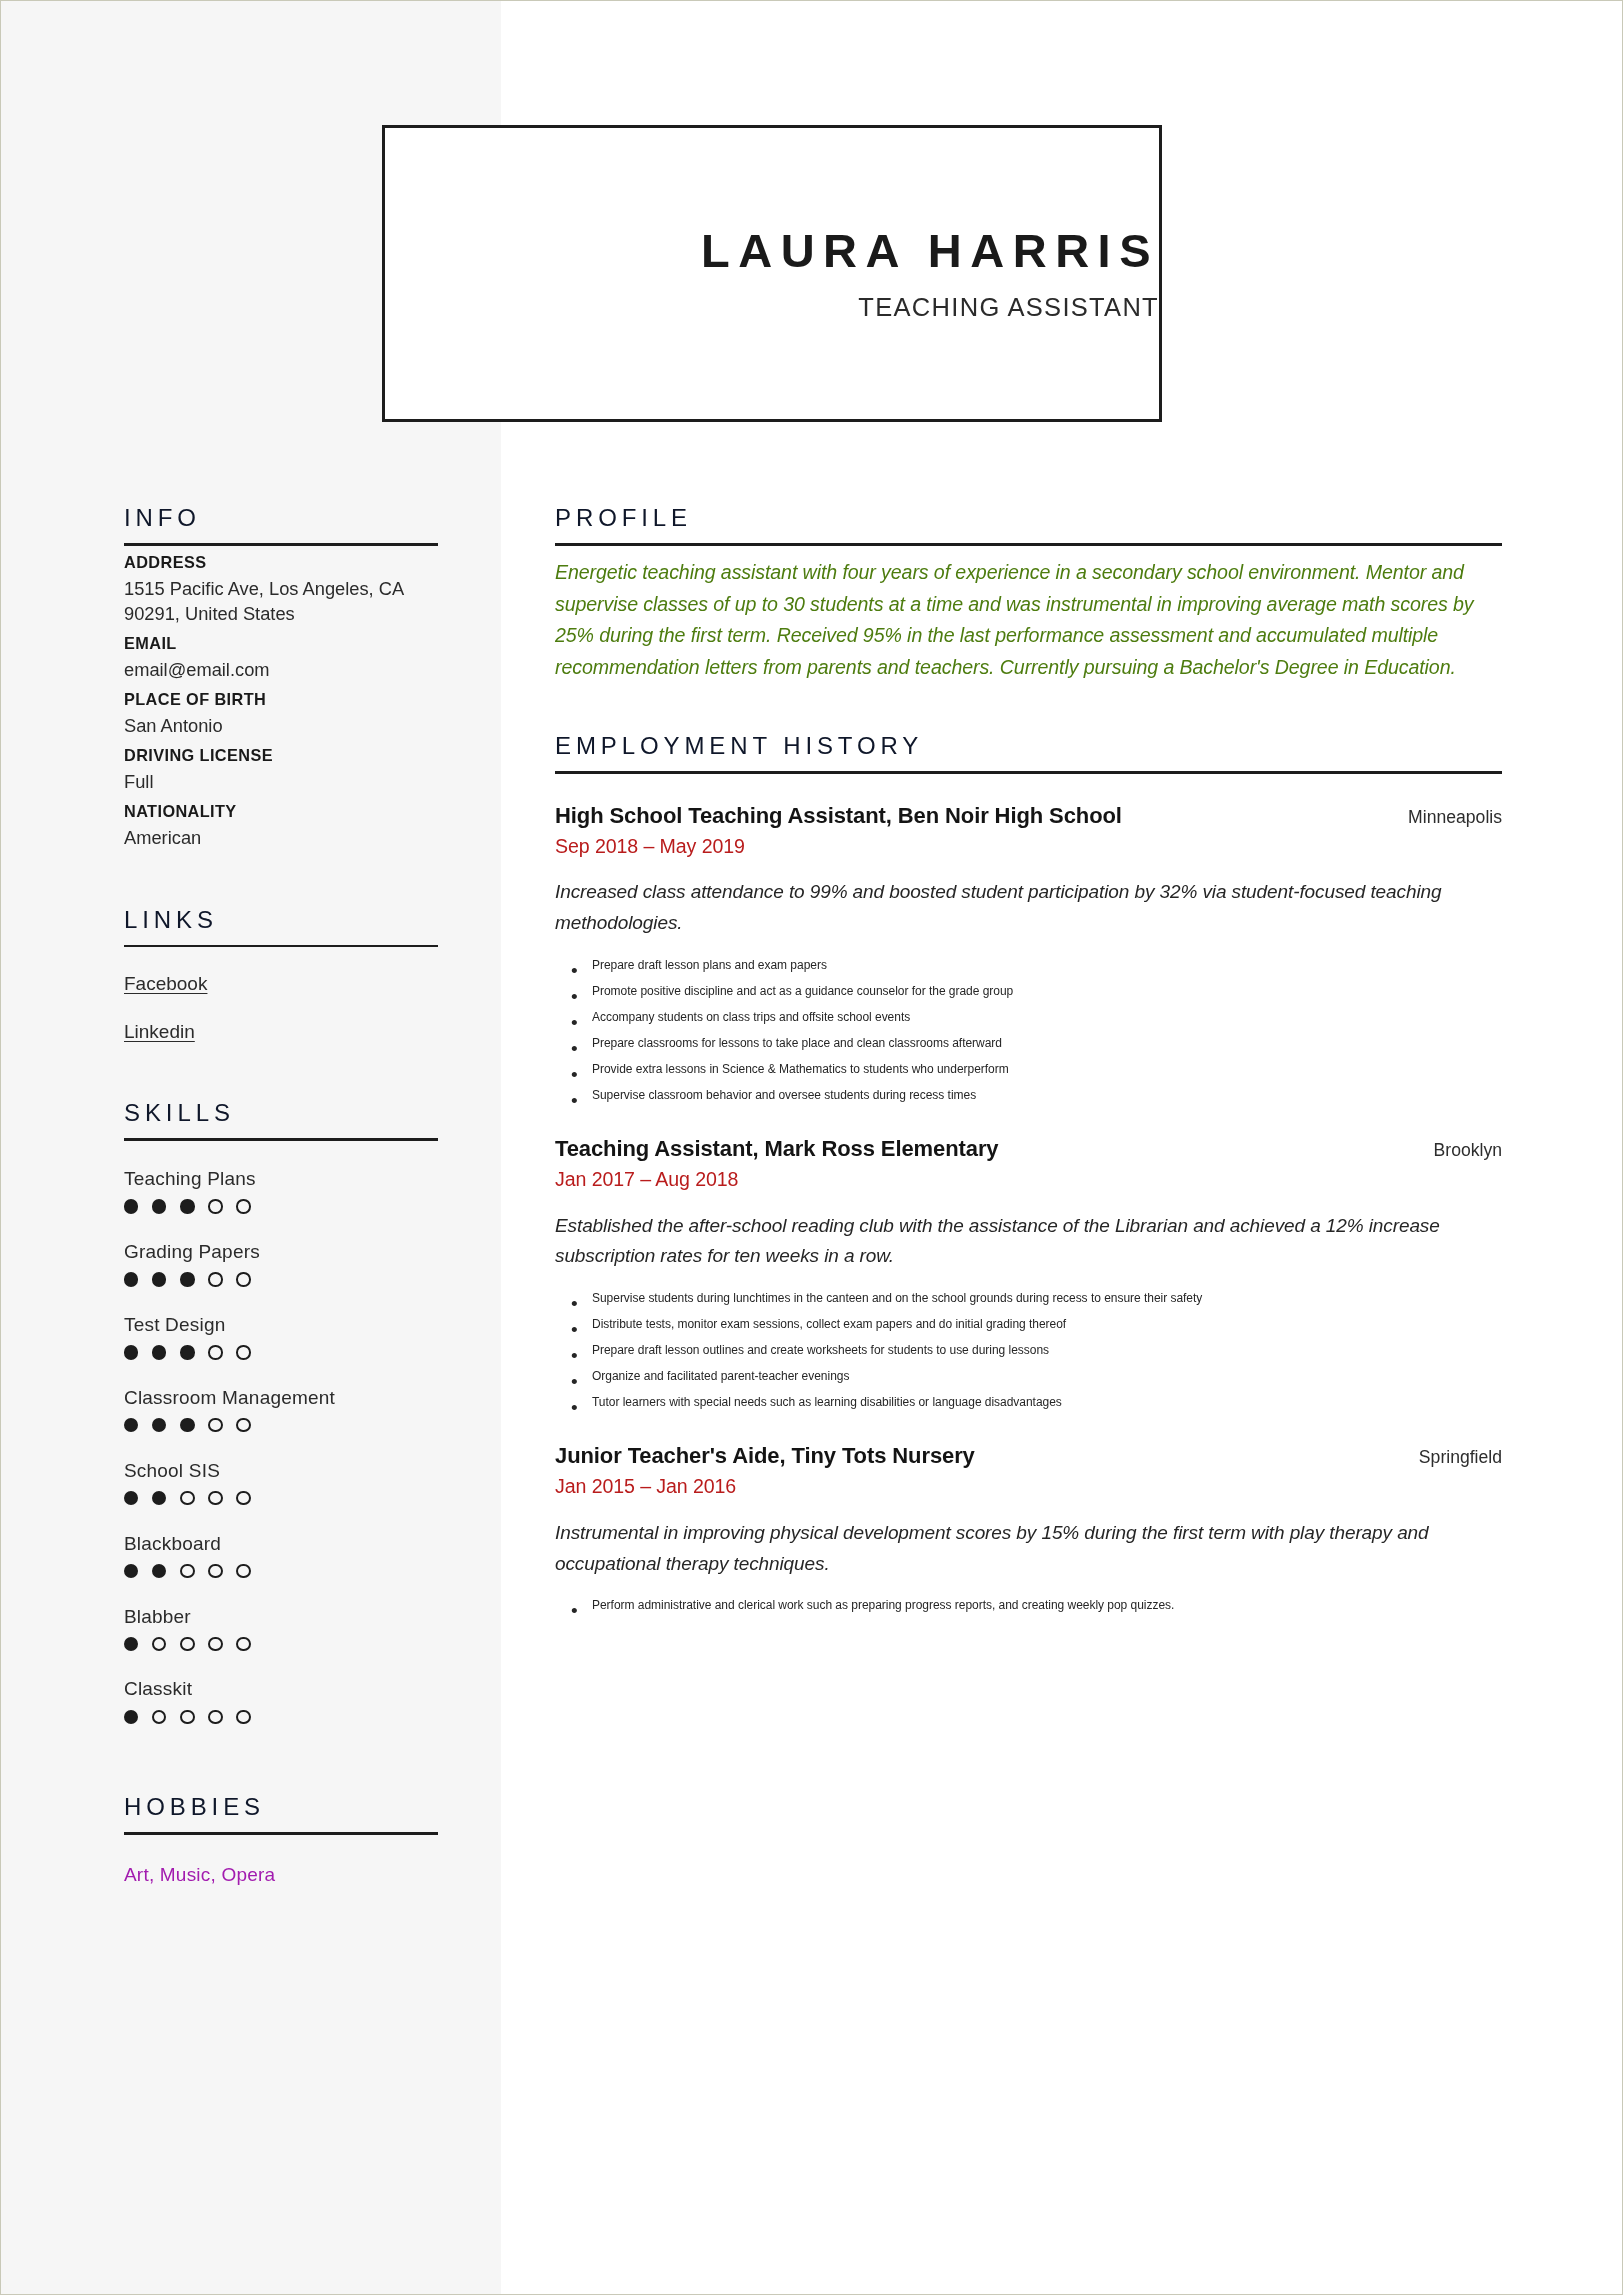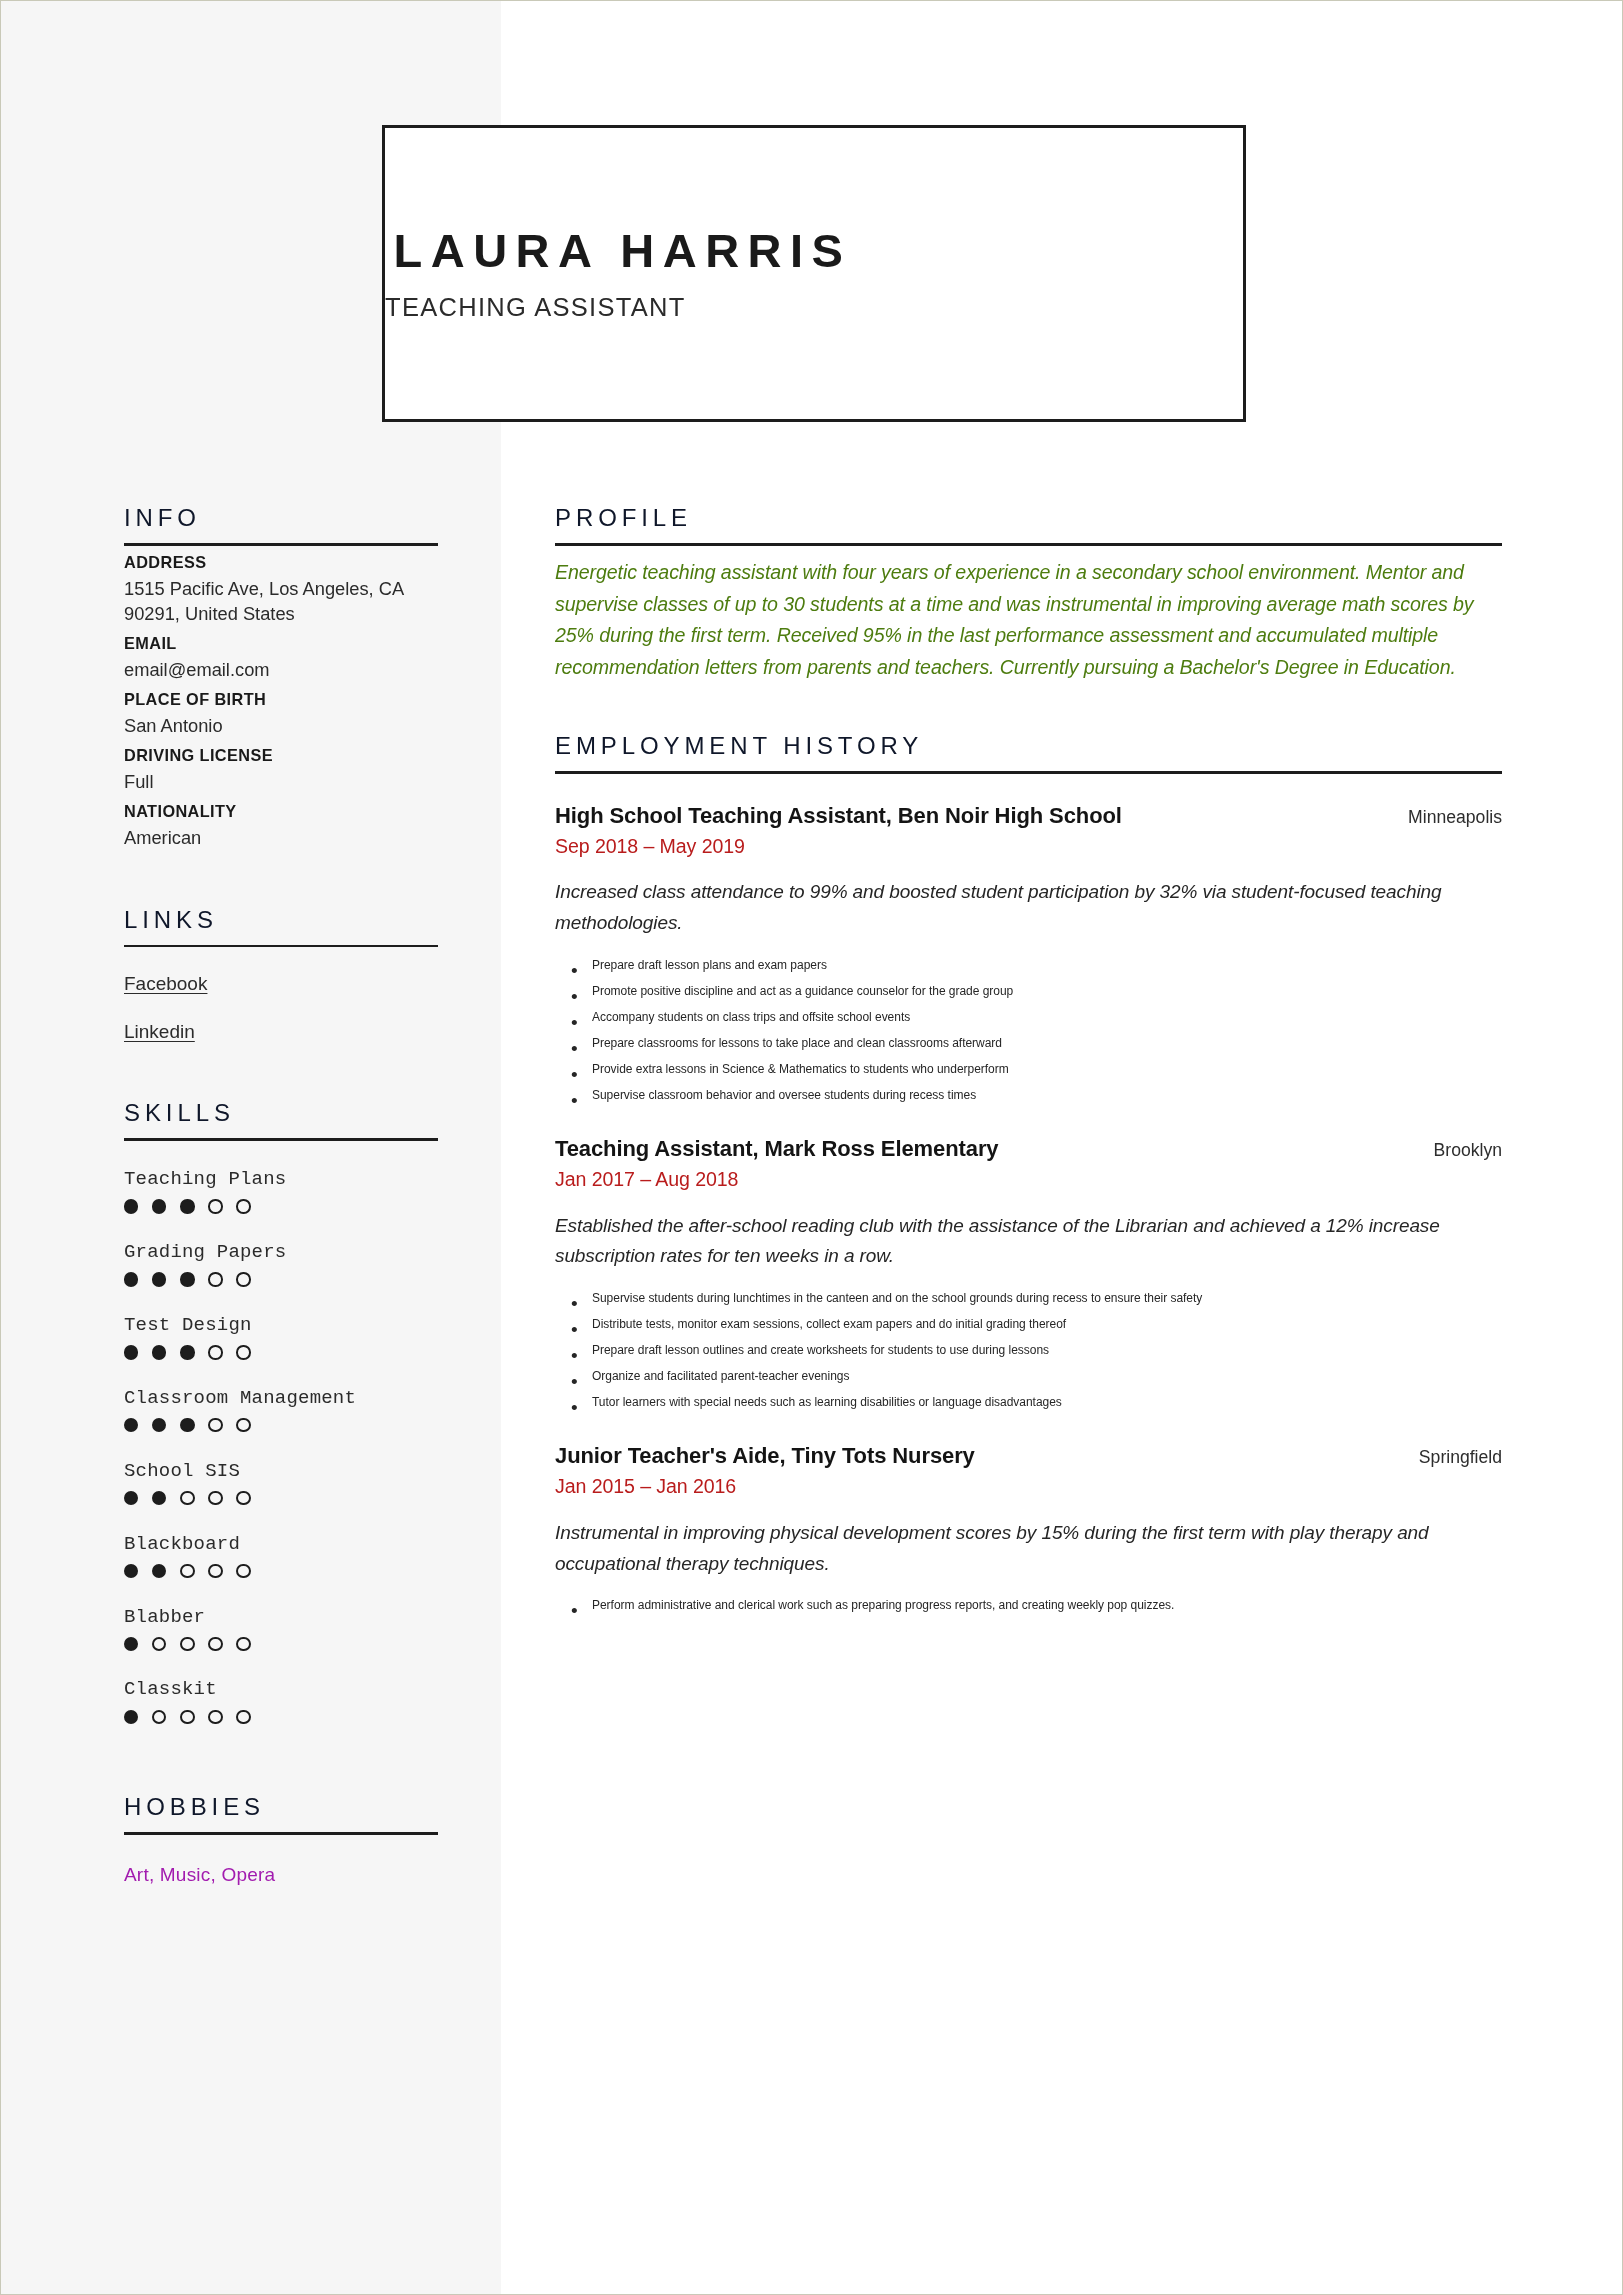--- a/index.html
+++ b/index.html
@@ -27,27 +27,27 @@
     width: 500px;
     height: 2293px;
     background: #f6f6f6;
   }
 
   
   .header-box {
     position: absolute;
     left: 381px;
     top: 124px;
-    width: 864px;
+    width: 780px;
     height: 297px;
     border: 3.9px solid #1d1d1d;
     background: #ffffff;
     display: flex;
     flex-direction: column;
-    align-items: flex-start;
+    align-items: flex-end;
     justify-content: center;
   }
   .name {
     font-size: 47px;
     font-weight: 700;
     letter-spacing: 8.5px;
     color: #1a1a1a;
     text-indent: 8.5px;
     line-height: 1.1;
   }
@@ -109,21 +109,20 @@
     width: max-content;
   }
 
   .skills-wrap { margin-top: 56px; }
   .skill { margin-top: 27.4px; }
   .skill-name {
     font-size: 19px;
     color: #2b2b2b;
     margin-bottom: 9.1px;
     letter-spacing: 0.2px;
-    font-family: Liberation Mono, monospace;
   }
   .dots { display: flex; gap: 13.7px; }
   .dot {
     width: 14.4px; height: 14.4px;
     border-radius: 50%;
     border: 2px solid #1d1d1d;
     background: transparent;
   }
   .dot.filled { background: #1d1d1d; }
 

